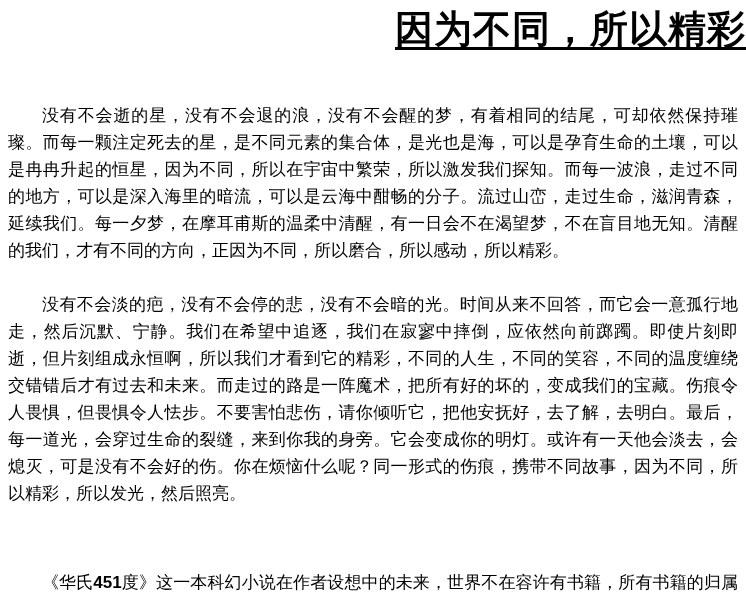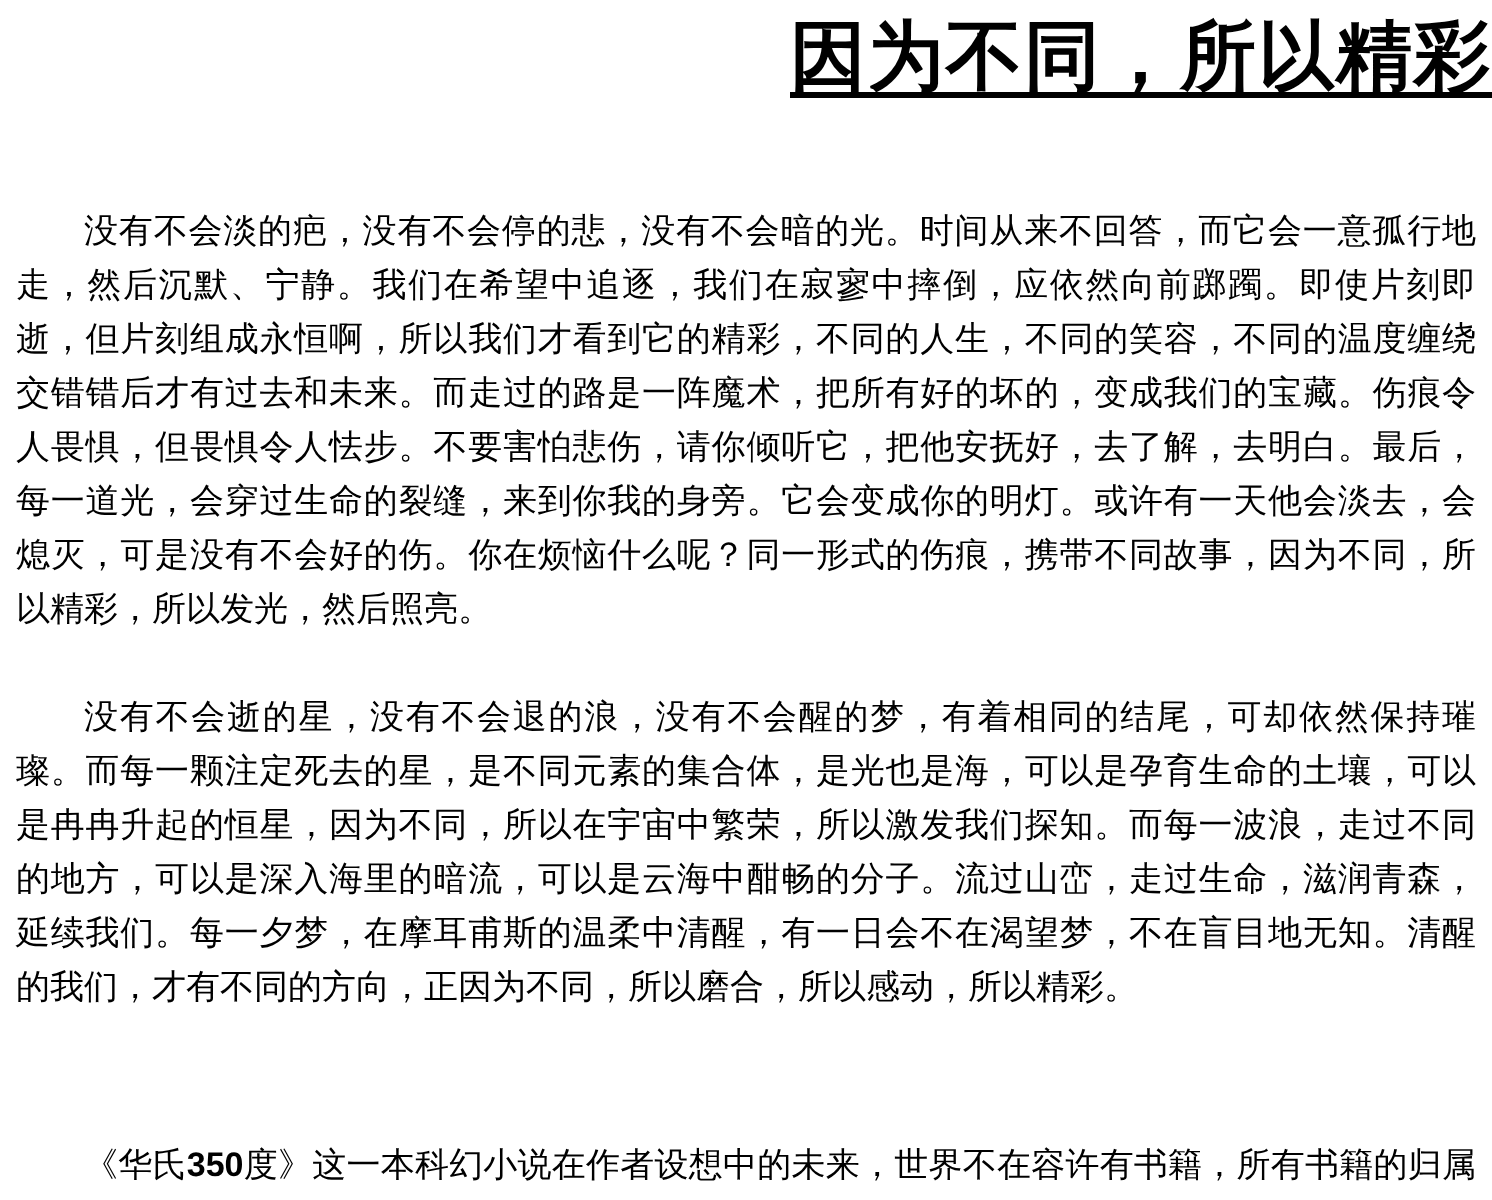--- a/index.html
+++ b/index.html
@@ -51,19 +51,19 @@
     font-weight: bold;
   }
 </style>
 </head>
 <body>
 
 <div class="page">
   <h1 class="essay-title">因为不同，所以精彩</h1>
 
   <div class="essay-body">
+    <p class="essay-paragraph">没有不会逝的星，没有不会退的浪，没有不会醒的梦，有着相同的结尾，可却依然保持璀璨。而每一颗注定死去的星，是不同元素的集合体，是光也是海，可以是孕育生命的土壤，可以是冉冉升起的恒星，因为不同，所以在宇宙中繁荣，所以激发我们探知。而每一波浪，走过不同的地方，可以是深入海里的暗流，可以是云海中酣畅的分子。流过山峦，走过生命，滋润青森，延续我们。每一夕梦，在摩耳甫斯的温柔中清醒，有一日会不在渴望梦，不在盲目地无知。清醒的我们，才有不同的方向，正因为不同，所以磨合，所以感动，所以精彩。</p>
+
     <p class="essay-paragraph">没有不会淡的疤，没有不会停的悲，没有不会暗的光。时间从来不回答，而它会一意孤行地走，然后沉默、宁静。我们在希望中追逐，我们在寂寥中摔倒，应依然向前踯躅。即使片刻即逝，但片刻组成永恒啊，所以我们才看到它的精彩，不同的人生，不同的笑容，不同的温度缠绕交错错后才有过去和未来。而走过的路是一阵魔术，把所有好的坏的，变成我们的宝藏。伤痕令人畏惧，但畏惧令人怯步。不要害怕悲伤，请你倾听它，把他安抚好，去了解，去明白。最后，每一道光，会穿过生命的裂缝，来到你我的身旁。它会变成你的明灯。或许有一天他会淡去，会熄灭，可是没有不会好的伤。你在烦恼什么呢？同一形式的伤痕，携带不同故事，因为不同，所以精彩，所以发光，然后照亮。</p>
 
-    <p class="essay-paragraph">没有不会逝的星，没有不会退的浪，没有不会醒的梦，有着相同的结尾，可却依然保持璀璨。而每一颗注定死去的星，是不同元素的集合体，是光也是海，可以是孕育生命的土壤，可以是冉冉升起的恒星，因为不同，所以在宇宙中繁荣，所以激发我们探知。而每一波浪，走过不同的地方，可以是深入海里的暗流，可以是云海中酣畅的分子。流过山峦，走过生命，滋润青森，延续我们。每一夕梦，在摩耳甫斯的温柔中清醒，有一日会不在渴望梦，不在盲目地无知。清醒的我们，才有不同的方向，正因为不同，所以磨合，所以感动，所以精彩。</p>
-
-    <p class="essay-paragraph last"><span>《华氏</span><span class="bold-number">350</span><span>度》这一本科幻小说在作者设想中的未来，世界不在容许有书籍，所有书籍的归属不再是家中的书架，而是变成烈火中的灰烬。而最为之动容的结局，是每一个不认同这个政策的人们，负责用他的脑子，记下一本本书页，它就是一本行走的《庄子》、一本行走的《说话之道》。有趣的是，这不就和我们现代人一样吗？我们成长，我们经历，我们受伤，我们体悟。每个人都像是一本不同的书籍，而书籍里，不同的观点、不同的经验相互碰撞互相混合，才产生了关系。正因为我们不同，所以他的精彩之处才得以启发。正因为比较，我们才得以成长。</span></p>
+    <p class="essay-paragraph last"><span>《华氏</span><span class="bold-number">451</span><span>度》这一本科幻小说在作者设想中的未来，世界不在容许有书籍，所有书籍的归属不再是家中的书架，而是变成烈火中的灰烬。而最为之动容的结局，是每一个不认同这个政策的人们，负责用他的脑子，记下一本本书页，它就是一本行走的《庄子》、一本行走的《说话之道》。有趣的是，这不就和我们现代人一样吗？我们成长，我们经历，我们受伤，我们体悟。每个人都像是一本不同的书籍，而书籍里，不同的观点、不同的经验相互碰撞互相混合，才产生了关系。正因为我们不同，所以他的精彩之处才得以启发。正因为比较，我们才得以成长。</span></p>
   </div>
 </div>
 
 </body></html>

